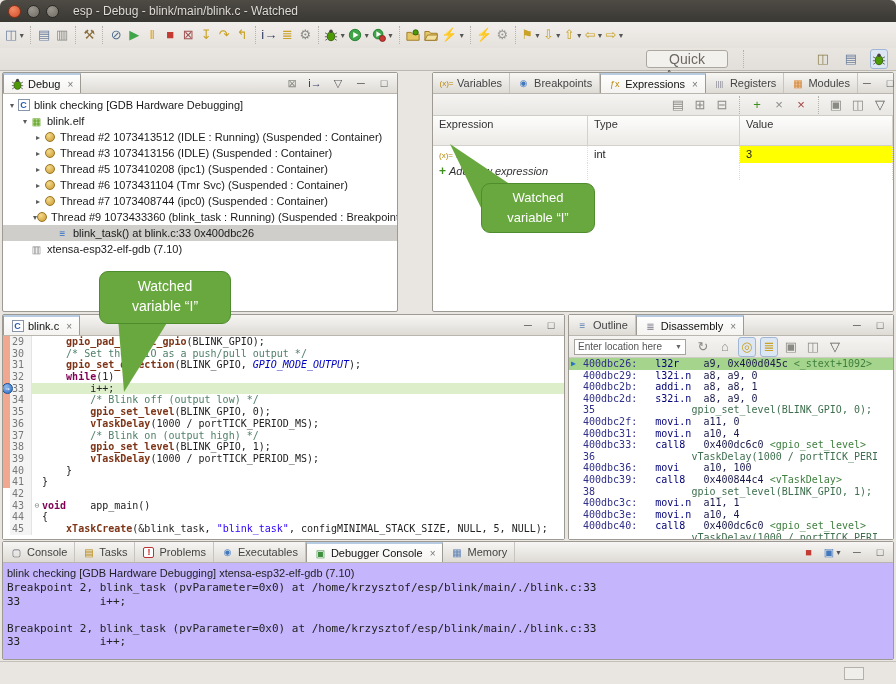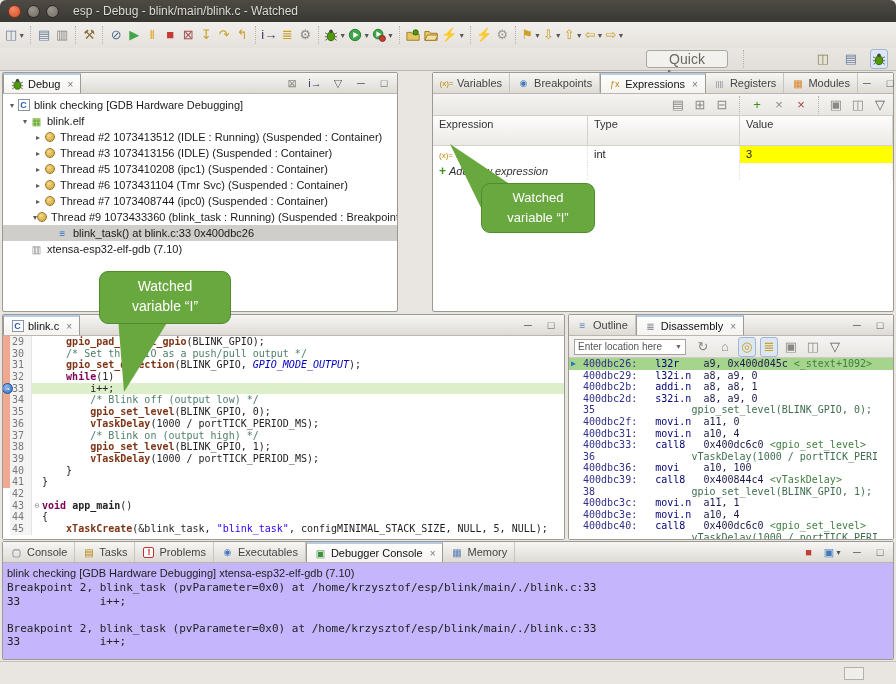--- a/index.html
+++ b/index.html
@@ -86,21 +86,21 @@
   .codetext { flex:1; }
   .eline.hl .codetext, .eline.hl .fold { background:#ddeecb; }
   .bpmark { position:absolute; left:-1px; top:0px; width:11px; height:11px; border-radius:50%;
     background:radial-gradient(circle at 35% 30%,#8db7e8,#2a6fc9); border:1px solid #1c4f96;
     color:#fff; font-size:7px; line-height:10px; text-align:center; }
   .sK { color:#7f0055; font-weight:bold; }
   .sF { color:#7e3517; font-weight:bold; }
   .sC { color:#4f7f68; }
   .sM { color:#0000c0; font-style:italic; }
   .sS { color:#2a00ff; }
-  .sD { font-weight:bold; }
+  .sD { font-weight:normal;margin-left:18px; }
 
   
   .combo { width:112px; height:16px; border:1px solid #a7a49e; background:#fff; color:#555;
     font-size:10px; line-height:14px; padding:0 3px; white-space:nowrap; overflow:hidden;
     display:inline-flex; justify-content:space-between; margin-right:4px; }
   .combo .dd { color:#666; font-size:7px; }
   .viewbar.left { justify-content:flex-start; padding-left:5px; }
   .dbody { height:calc(100% - 43px); overflow:hidden; font-family:"DejaVu Sans Mono", monospace; font-size:10px; background:#fff; }
   .drow { position:relative; height:11.6px; line-height:11.6px; white-space:pre; padding-left:14px; }
   .drow.cur { background:#a5d48d; }

